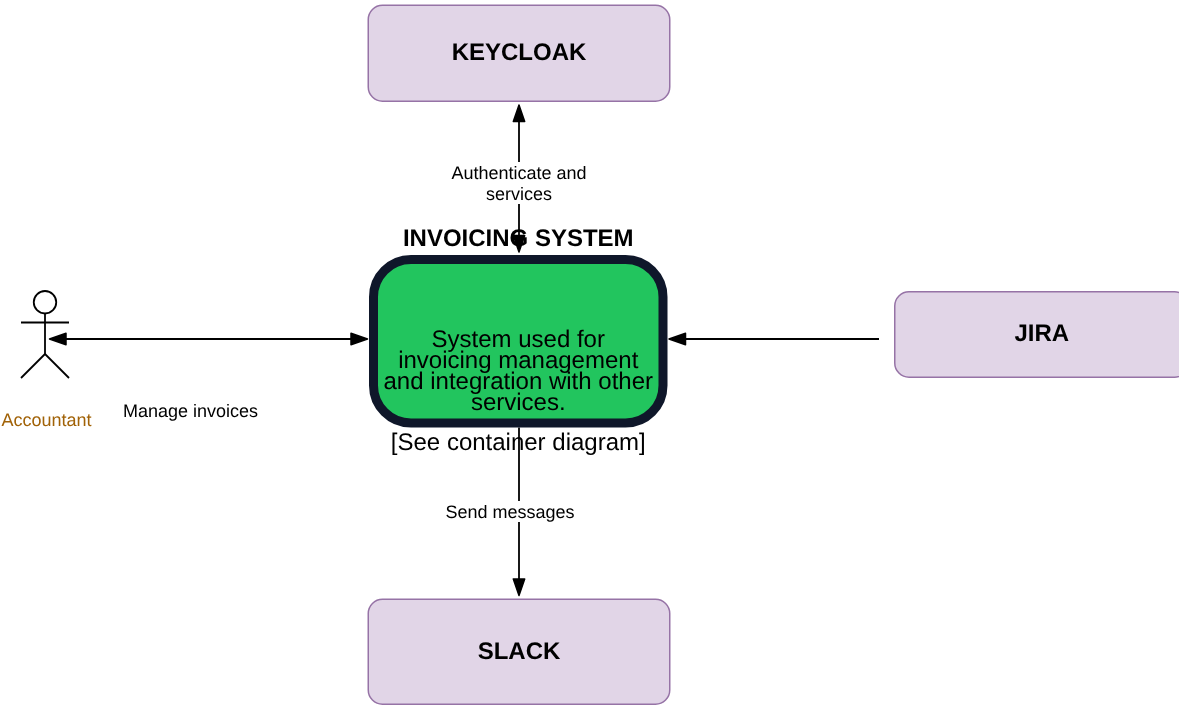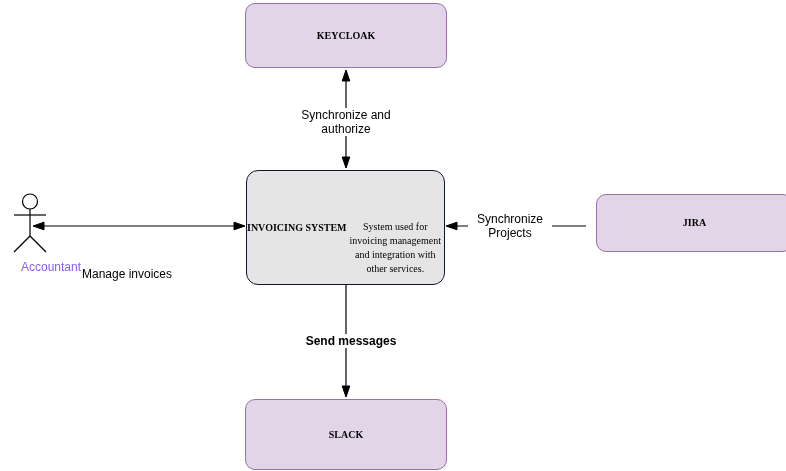--- a/index.html
+++ b/index.html
@@ -34,43 +34,42 @@
   }
   .actor-figure circle {
     fill: #ffffff;
     stroke: #000000;
     stroke-width: 1.2;
   }
   .node {
     position: absolute;
     box-sizing: border-box;
     display: flex;
-    flex-direction: row;
+    flex-direction: column;
     align-items: center;
     justify-content: center;
     row-gap: 13px;
     text-align: center;
-    font-size: 10px;
+    font-size: 16px;
     line-height: 14px;
     color: #000000;
-    font-family: Liberation Serif, serif;
   }
   .node-title {
     font-weight: bold;
     white-space: nowrap;
   }
   .node-external {
     background: #E1D5E7;
     border: 1px solid #9673A6;
     border-radius: 10px;
   }
   .node-system {
-    background: #e5e5e5;
-    border: 1px solid #0f172a;
-    border-radius: 12px;
+    background: #22c55e;
+    border: 6px solid #0f172a;
+    border-radius: 28px;
   }
   .n-keycloak { left: 245px; top: 3px;   width: 202px; height: 65px; }
   .n-invoicing{ left: 246px; top: 170px; width: 199px; height: 115px; }
   .n-jira     { left: 580px; top: 194px; width: 197px; height: 58px; margin-left: 16px; }
   .n-slack    { left: 245px; top: 399px; width: 202px; height: 71px; }
 
   .n-keycloak .node-desc { max-width: 150px; }
   .n-invoicing .node-desc { max-width: 182px; margin-top: 40px; }
   .n-jira .node-desc,
   .n-slack .node-desc { white-space: nowrap; }
@@ -81,32 +80,31 @@
     background: #ffffff;
     padding: 0 2px;
     font-size: 12px;
     line-height: 14px;
     color: #000000;
     text-align: center;
   }
   .el-authenticate { left: 346px; top: 122px; width: 100px; }
   .el-manage      { left: 127px; top: 226px; white-space: nowrap; margin-top: 48px; }
   .el-synchronize { left: 510px; top: 226px; width: 80px; }
-  .el-send        { left: 351px; top: 341px; white-space: nowrap; font-weight: bold; }
+  .el-send        { left: 340px; top: 341px; white-space: nowrap; }
 
   .actor-label {
     position: absolute;
     left: 31px;
-    top: 267px;
+    top: 280px;
     transform: translate(-50%, -50%);
     font-size: 12px;
     line-height: 14px;
-    color: #8b5cf6;
+    color: #a16207;
     white-space: nowrap;
-    margin-left: 20px;
   }
 </style>
 </head>
 <body>
 
 <div class="canvas">
 
   <svg class="edges-layer" width="786" height="471" viewBox="0 0 786 471">
 
     <g>
@@ -140,33 +138,33 @@
     </g>
   </svg>
 
   <div class="node node-external n-keycloak">
     <div class="node-title">KEYCLOAK</div>
   </div>
 
   <div class="node node-system n-invoicing">
     <div class="node-title">INVOICING SYSTEM</div>
     <div class="node-desc">System used for invoicing management and integration with other services.</div>
+    <div class="node-note">[See container diagram]</div>
   </div>
 
   <div class="node node-external n-jira">
     <div class="node-title">JIRA</div>
   </div>
 
   <div class="node node-external n-slack">
     <div class="node-title">SLACK</div>
   </div>
 
-  <div class="edge-label el-authenticate">Synchronize and authorize</div>
+  <div class="edge-label el-authenticate">Authenticate and services</div>
 
   <div class="edge-label el-manage">Manage invoices</div>
 
-  <div class="edge-label el-synchronize">Synchronize Projects</div>
 
   <div class="edge-label el-send">Send messages</div>
 
   <div class="actor-label">Accountant</div>
 
 </div>
 
 </body></html>

